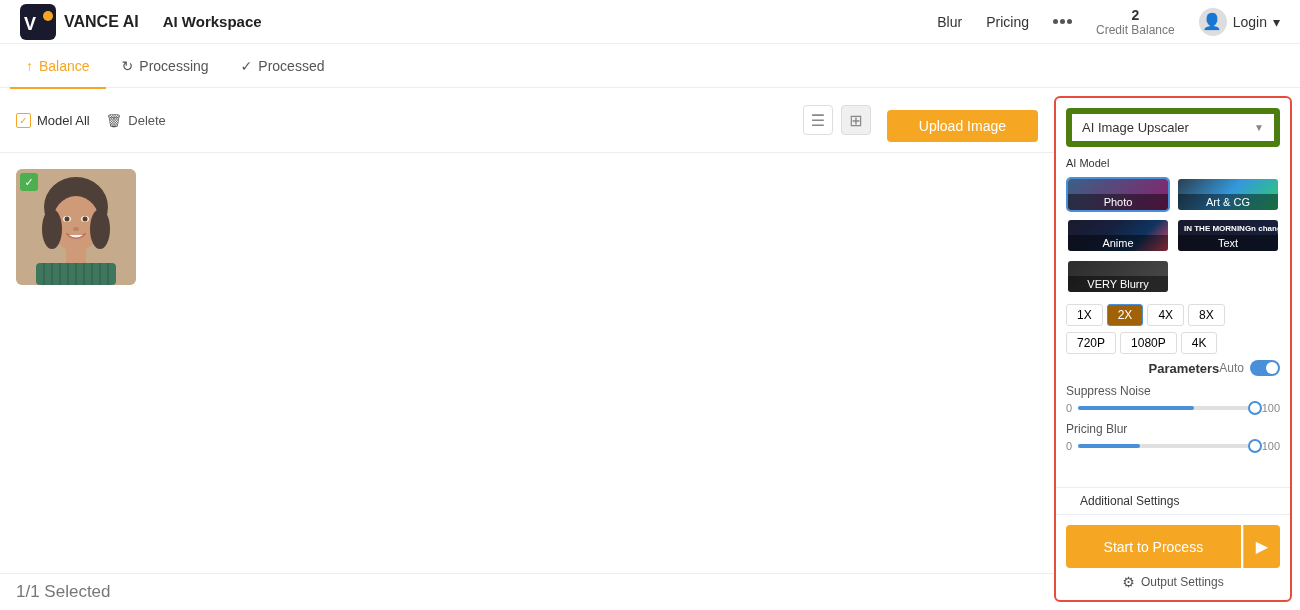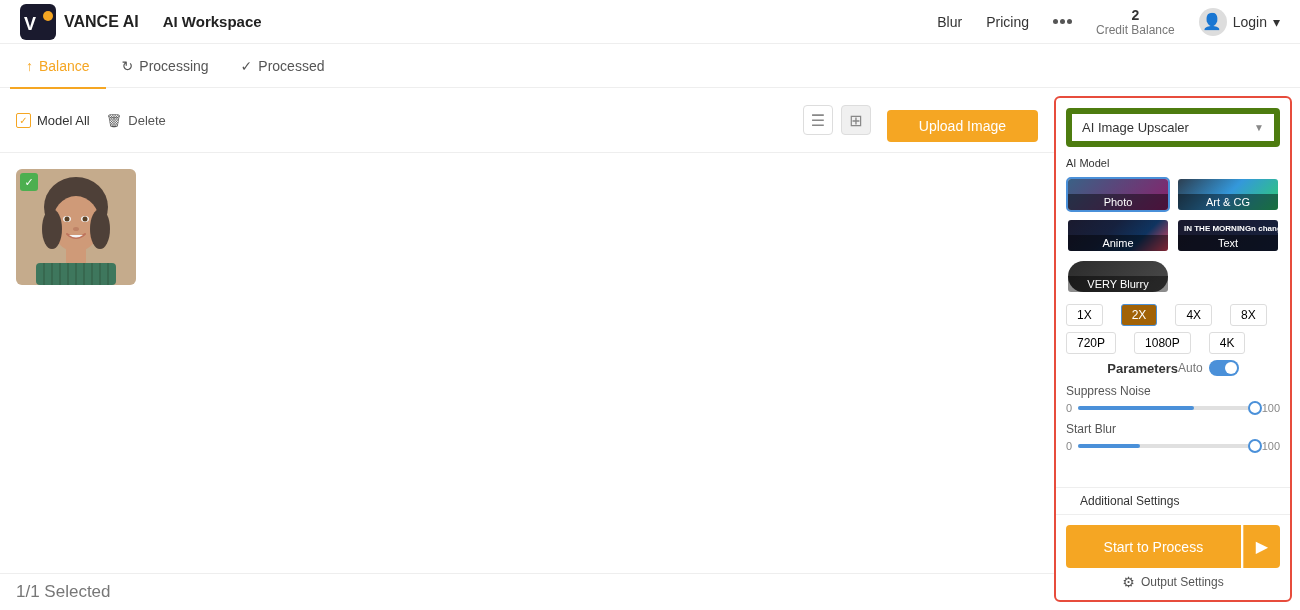--- a/index.html
+++ b/index.html
@@ -279,55 +279,55 @@
       font-size: 11px;
       text-align: center;
       padding: 2px 0;
     }
 
     
     .bg-photo { background: linear-gradient(135deg, #3a6186 0%, #89216b 100%); }
     .bg-anime { background: linear-gradient(135deg, #1a1a2e 0%, #16213e 40%, #0f3460 70%, #e94560 100%); }
     .bg-artcg { background: linear-gradient(135deg, #2c3e50 0%, #3498db 50%, #2ecc71 100%); }
     .bg-text { background: linear-gradient(135deg, #1a1a2e 0%, #16213e 100%); position: relative; overflow: hidden; }
-    .bg-blurry { background: linear-gradient(135deg, #2c2c2c 0%, #4a4a4a 100%); border-radius: 17px; }
+    .bg-blurry { background: linear-gradient(135deg, #2c2c2c 0%, #4a4a4a 100%); }
 
     .bg-text::after {
       content: 'IN THE MORNING\ACan change your\ACText';
       white-space: pre;
       position: absolute;
       top: 4px; left: 6px;
       font-size: 8px;
       color: #fff;
       line-height: 1.3;
       font-weight: bold;
     }
 
     
     .scale-group {
       display: flex;
-      gap: 18px;
+      gap: 4px;
       margin-bottom: 6px;
       flex-wrap: wrap;
     }
     .scale-btn {
       border: 1px solid #ddd;
       border-radius: 3px;
       padding: 3px 10px;
       font-size: 12px;
       cursor: pointer;
       background: #fff;
     }
     .scale-btn.active { background: #a16207; color: #fff; border-color: #4a90d9; }
 
     
     .params-header {
       display: flex;
       align-items: center;
-      justify-content: center;
+      justify-content: flex-end;
       margin-bottom: 8px;
       margin-top: 6px;
     }
     .params-title { font-size: 13px; font-weight: 600; }
     .auto-toggle {
       display: flex;
       align-items: center;
       gap: 6px;
       font-size: 12px;
       color: #777;
@@ -614,21 +614,21 @@
       <div class="slider-row">
         <span class="slider-min">0</span>
         <div class="slider-track">
           <div class="slider-fill" style="width:65%;">
             <div class="slider-thumb"></div>
           </div>
         </div>
         <span class="slider-max">100</span>
       </div>
 
-      <div class="param-label">Start Blur</div>
+      <div class="param-label">Pricing Blur</div>
       <div class="slider-row">
         <span class="slider-min">0</span>
         <div class="slider-track">
           <div class="slider-fill" style="width:35%;">
             <div class="slider-thumb"></div>
           </div>
         </div>
         <span class="slider-max">100</span>
       </div>
 

